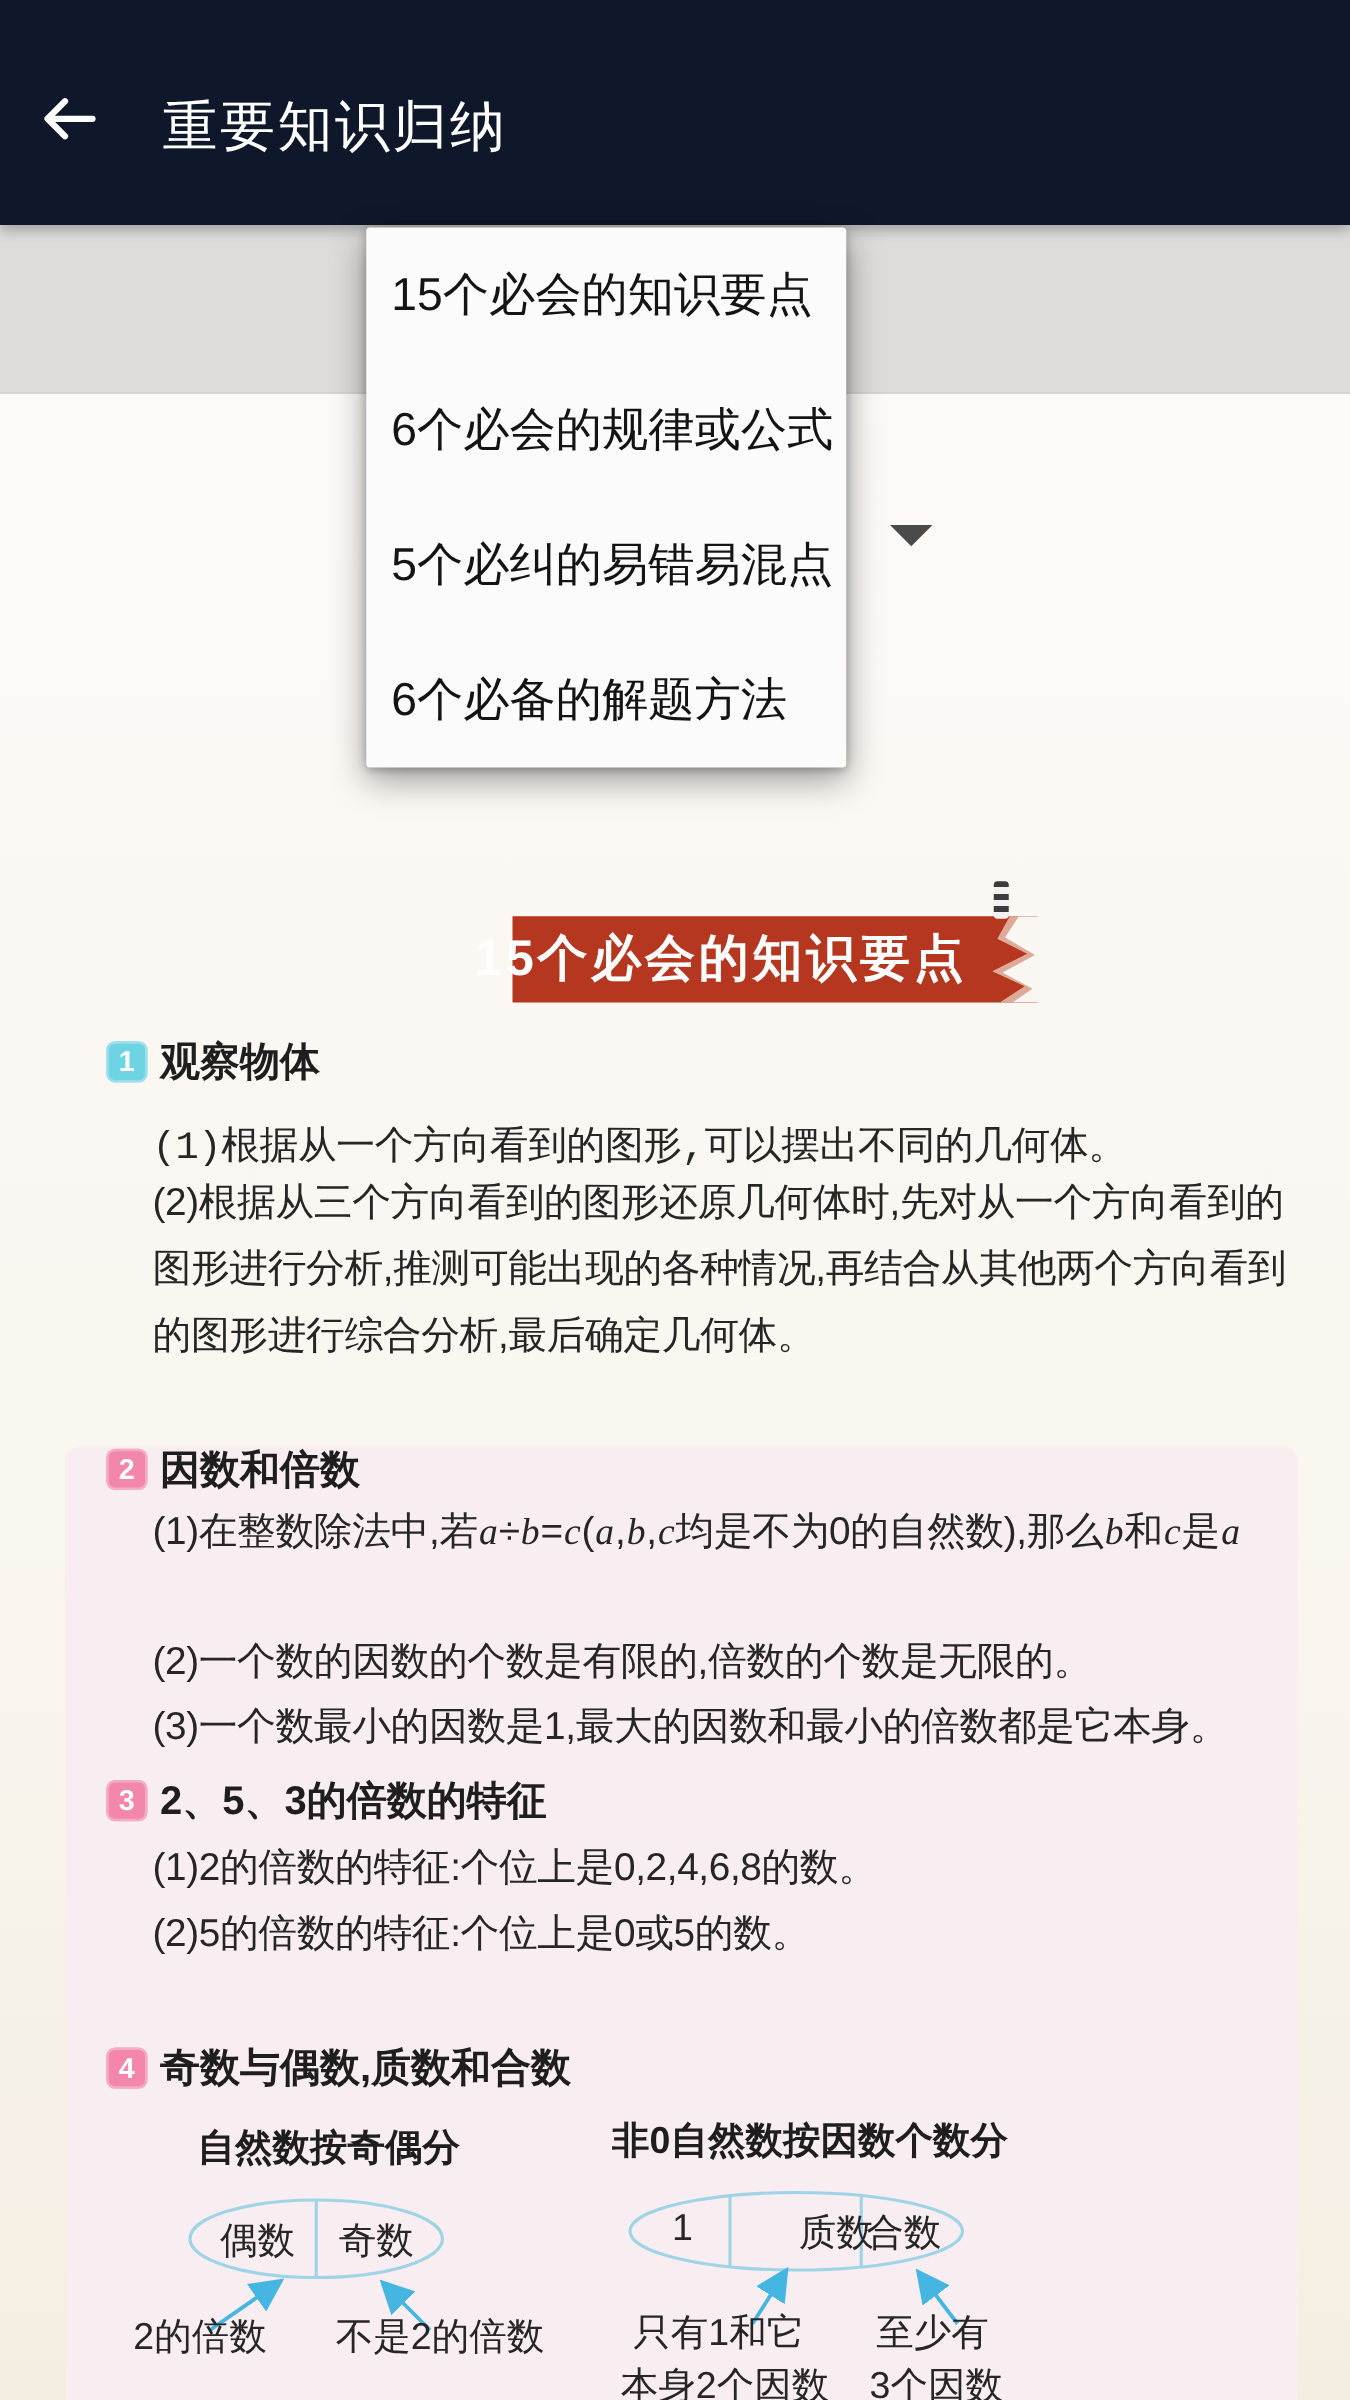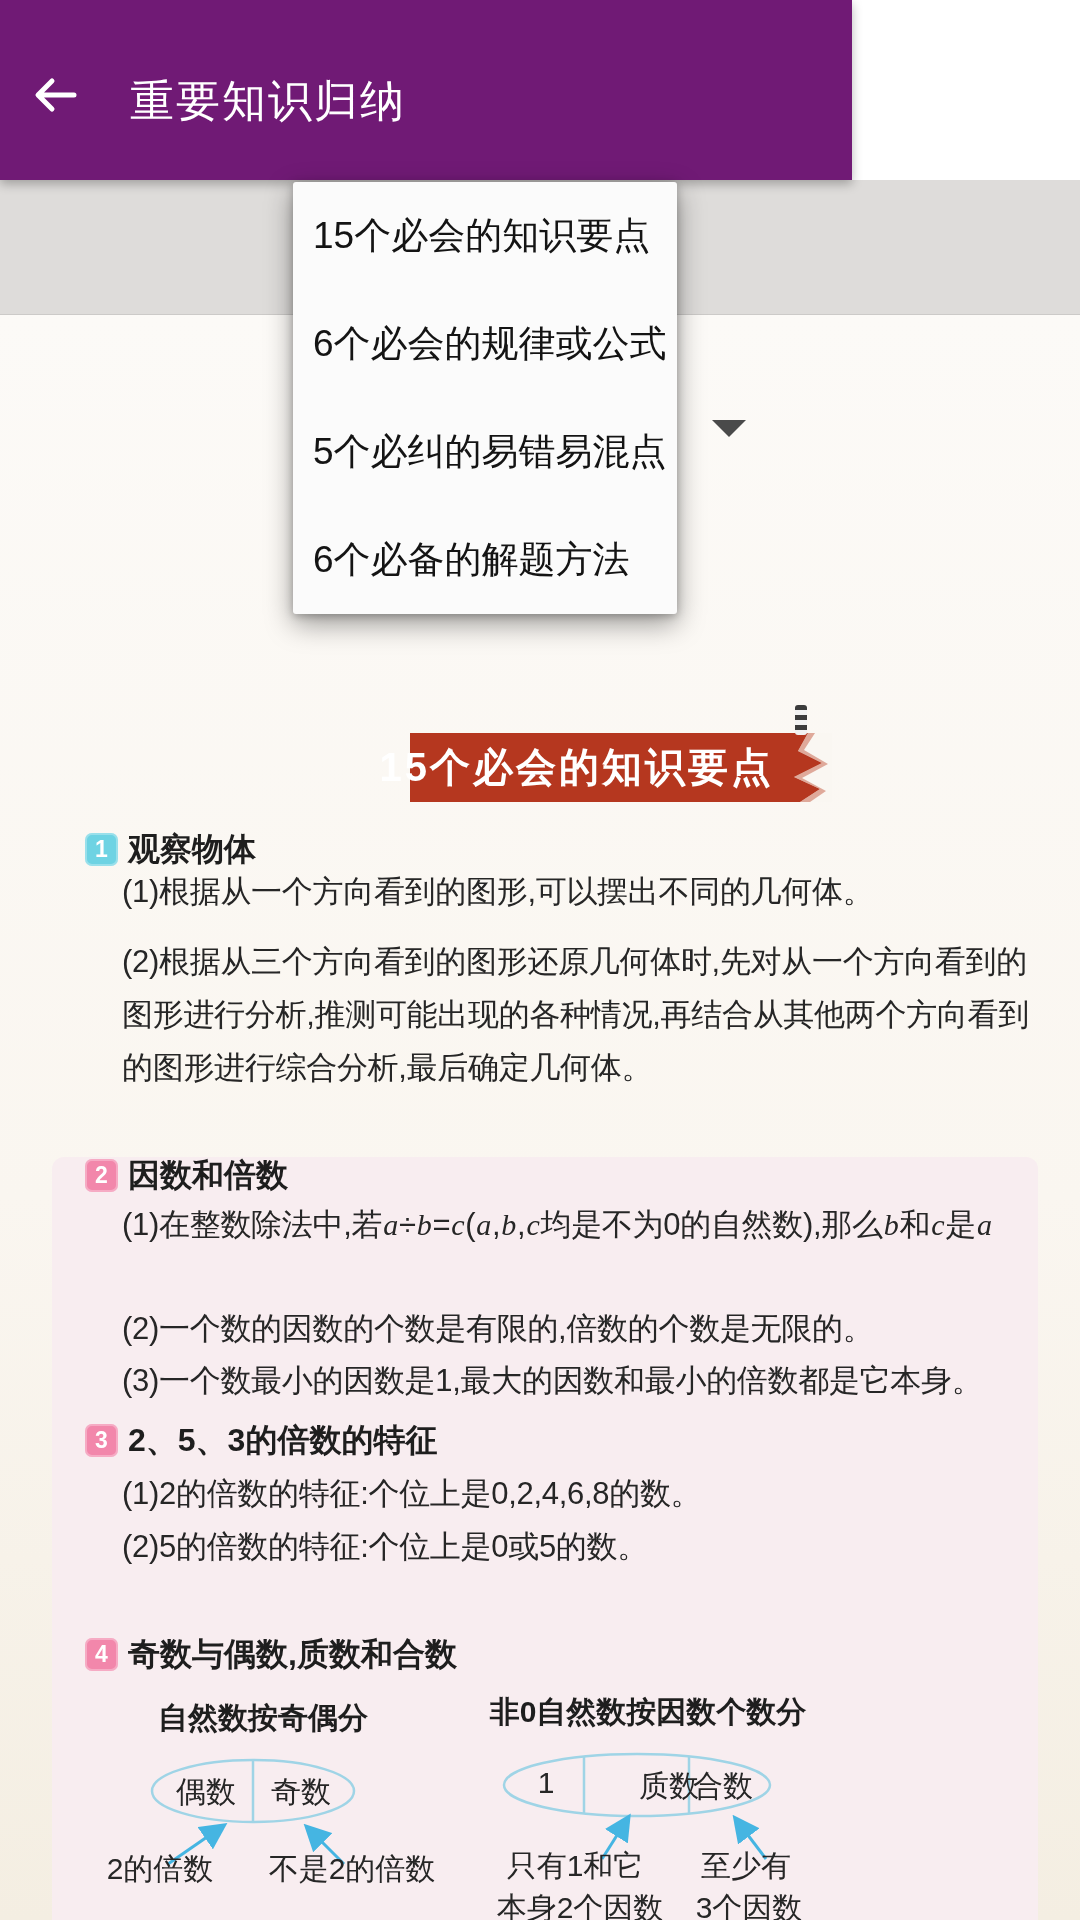--- a/index.html
+++ b/index.html
@@ -1,20 +1,20 @@
 <!DOCTYPE html>
 <html><head>
 <meta charset="utf-8">
 <style>
   html,body{margin:0;padding:0;}
   body{font-family:"Liberation Sans",sans-serif;}
   .screen{position:relative;width:1080px;height:1920px;overflow:hidden;background:#fff;}
 
   
-  .appbar{position:absolute;left:0;top:0;width:852px;height:180px;background:#701a75;
+  .appbar{position:absolute;left:0;top:0;width:1080px;height:180px;background:#0f172a;
           box-shadow:0 4px 10px rgba(0,0,0,.28);z-index:5;}
   .appbar-title{position:absolute;left:130px;top:72px;color:#fff;font-size:44px;letter-spacing:2px;}
   .back{position:absolute;left:30px;top:70px;width:50px;height:50px;}
 
   
   .graybar{position:absolute;left:0;top:180px;width:1080px;height:134px;background:#dedcda;
            border-bottom:1px solid rgba(0,0,0,.08);z-index:2;}
   .caret{position:absolute;left:712px;top:240px;width:0;height:0;
          border-left:17px solid transparent;border-right:17px solid transparent;
          border-top:17px solid #4a4a4a;}
@@ -73,21 +73,21 @@
       <div class="banner-text">15个必会的知识要点</div>
       <svg class="banner-tear" width="50" height="69" viewBox="0 0 50 69">
         <path d="M26,0 L50,0 L50,69 L18,69 L38,56 L12,44 L40,30 L16,18 Z" fill="#faf7f2"></path>
         <path d="M26,0 L16,18 L40,30 L12,44 L38,56 L18,69 L28,69 L44,58 L20,45 L46,31 L22,17 L33,0 Z" fill="#c96a52" opacity=".55"></path>
       </svg>
     </div>
     <div class="banner-deco"></div>
 
     <div class="marker m-cyan" style="left:85px;top:519px;">1</div>
     <div class="shead" style="top:514px;">观察物体</div>
-    <div class="bline" style="top:557px;">(1)根据从一个方向看到的图形,可以摆出不同的几何体。</div>
+    <div class="bline" style="top:584px;font-family:Liberation Mono, monospace;">(1)根据从一个方向看到的图形,可以摆出不同的几何体。</div>
     <div class="bline" style="top:627px;">(2)根据从三个方向看到的图形还原几何体时,先对从一个方向看到的</div>
     <div class="bline" style="top:680px;">图形进行分析,推测可能出现的各种情况,再结合从其他两个方向看到</div>
     <div class="bline" style="top:733px;">的图形进行综合分析,最后确定几何体。</div>
 
     <div class="marker m-pink" style="left:85px;top:845px;">2</div>
     <div class="shead" style="top:840px;">因数和倍数</div>
     <div class="bline" style="top:890px;">(1)在整数除法中,若<i class="mv">a</i>÷<i class="mv">b</i>=<i class="mv">c</i>(<i class="mv">a</i>,<i class="mv">b</i>,<i class="mv">c</i>均是不为0的自然数),那么<i class="mv">b</i>和<i class="mv">c</i>是<i class="mv">a</i></div>
     <div class="bline" style="top:994px;">(2)一个数的因数的个数是有限的,倍数的个数是无限的。</div>
     <div class="bline" style="top:1046px;">(3)一个数最小的因数是1,最大的因数和最小的倍数都是它本身。</div>
 

